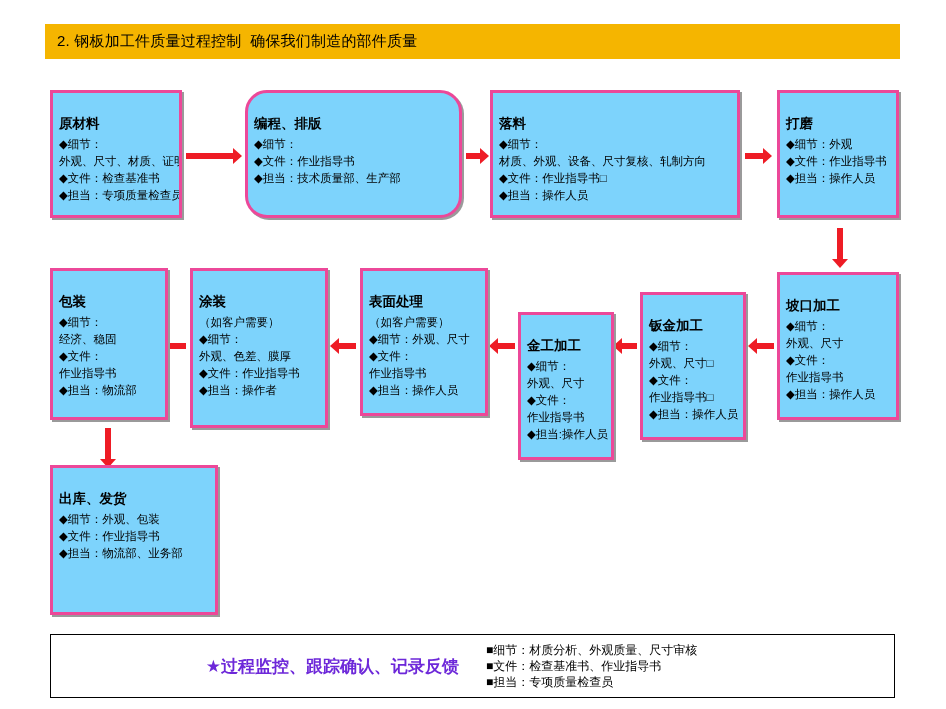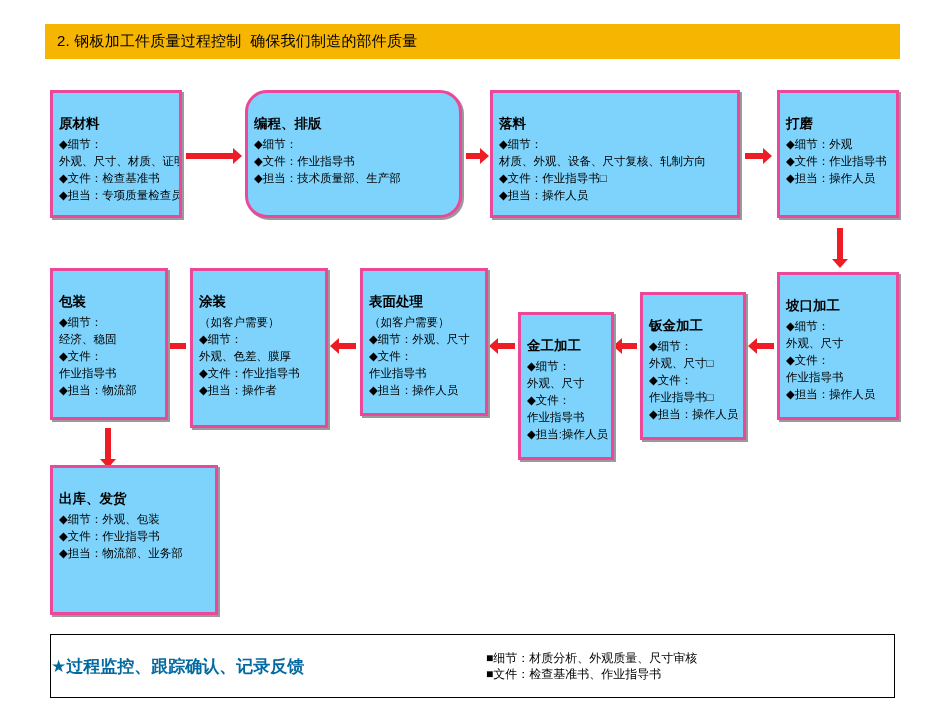--- a/index.html
+++ b/index.html
@@ -90,24 +90,24 @@
     position: absolute;
     left: 50px; top: 634px;
     width: 845px; height: 64px;
     background: #ffffff;
     border: 1px solid #000000;
     display: flex;
     align-items: center;
   }
   .footer-left {
     width: 408px;
-    text-align: left;
+    text-align: right;
     font-size: 17px;
     font-weight: bold;
-    color: #0369a1;
+    color: #6d28d9;
     white-space: nowrap;
   }
   .footer-right {
     flex: 1;
     padding-left: 4px;
   }
   .footer-right .fline {
     font-size: 12px;
     line-height: 16px;
     color: #000;
@@ -263,16 +263,17 @@
     <div class="line">◆细节：外观、包装</div>
     <div class="line">◆文件：作业指导书</div>
     <div class="line">◆担当：物流部、业务部</div>
   </div>
 
   <div class="footer">
     <div class="footer-left">★过程监控、跟踪确认、记录反馈</div>
     <div class="footer-right">
       <div class="fline">■细节：材质分析、外观质量、尺寸审核</div>
       <div class="fline">■文件：检查基准书、作业指导书</div>
+      <div class="fline">■担当：专项质量检查员</div>
     </div>
   </div>
 
 </div>
 
 </body></html>

